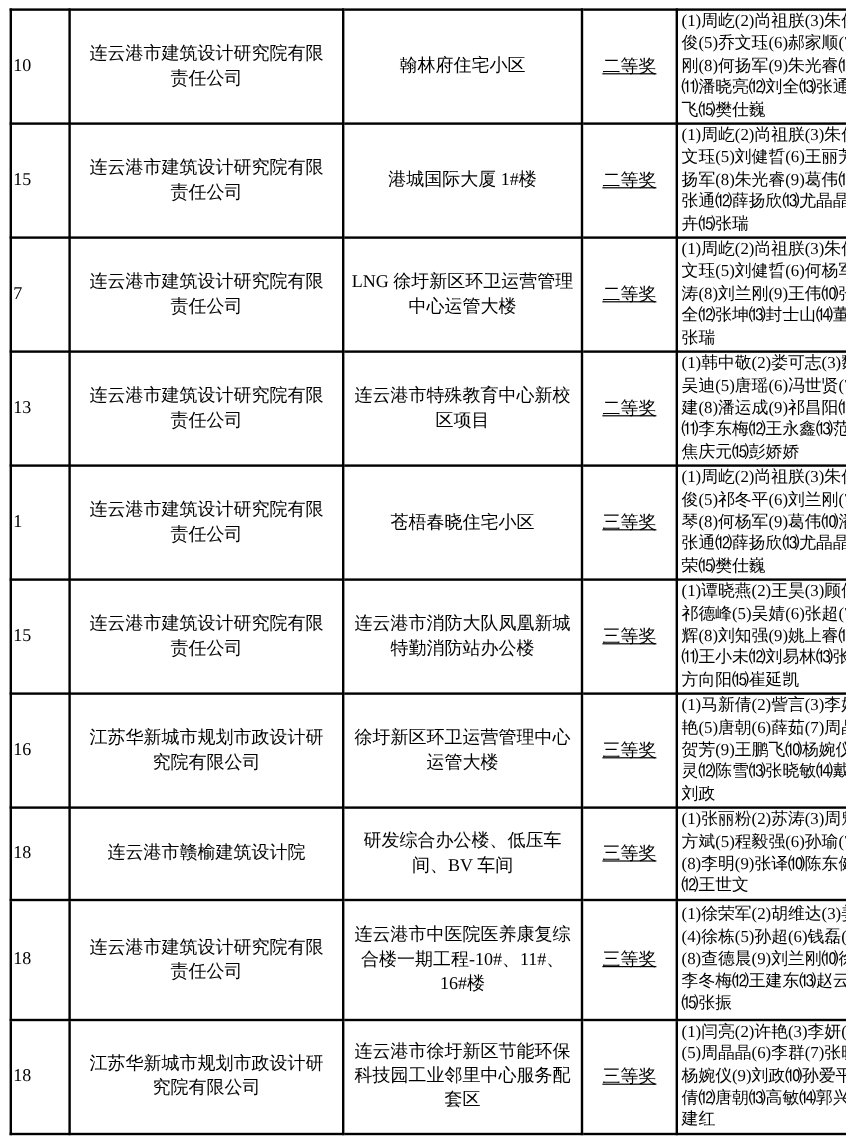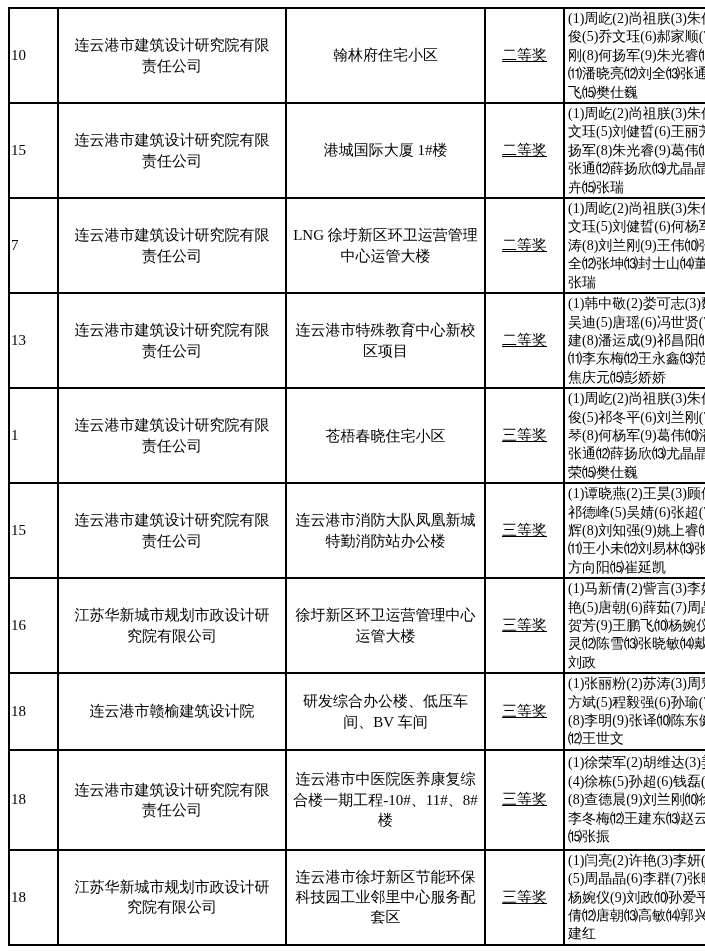--- a/index.html
+++ b/index.html
@@ -107,21 +107,21 @@
       <tr class="award-row">
     <td class="c-no">18</td>
     <td class="c-company">连云港市赣榆建筑设计院</td>
     <td class="c-project">研发综合办公楼、低压车间、BV 车间</td>
     <td class="c-award">三等奖</td>
     <td class="c-names">(1)张丽粉(2)苏涛(3)周魁(4)熊方斌(5)程毅强(6)孙瑜(7)王芳(8)李明(9)张译⑽陈东健⑾孙琳⑿王世文</td>
   </tr>
       <tr class="award-row">
     <td class="c-no">18</td>
     <td class="c-company">连云港市建筑设计研究院有限责任公司</td>
-    <td class="c-project">连云港市中医院医养康复综合楼一期工程-10#、11#、8#楼</td>
+    <td class="c-project">连云港市中医院医养康复综合楼一期工程-10#、11#、16#楼</td>
     <td class="c-award">三等奖</td>
     <td class="c-names">(1)徐荣军(2)胡维达(3)姜文超(4)徐栋(5)孙超(6)钱磊(7)张晶(8)查德晨(9)刘兰刚⑽徐祥康⑾李冬梅⑿王建东⒀赵云⒁胡江⒂张振</td>
   </tr>
       <tr class="award-row">
     <td class="c-no">18</td>
     <td class="c-company">江苏华新城市规划市政设计研究院有限公司</td>
     <td class="c-project">连云港市徐圩新区节能环保科技园工业邻里中心服务配套区</td>
     <td class="c-award">三等奖</td>
     <td class="c-names">(1)闫亮(2)许艳(3)李妍(4)訾言(5)周晶晶(6)李群(7)张晓敏(8)杨婉仪(9)刘政⑽孙爱平⑾马新倩⑿唐朝⒀高敏⒁郭兴荣⒂戴建红</td>
   </tr>

